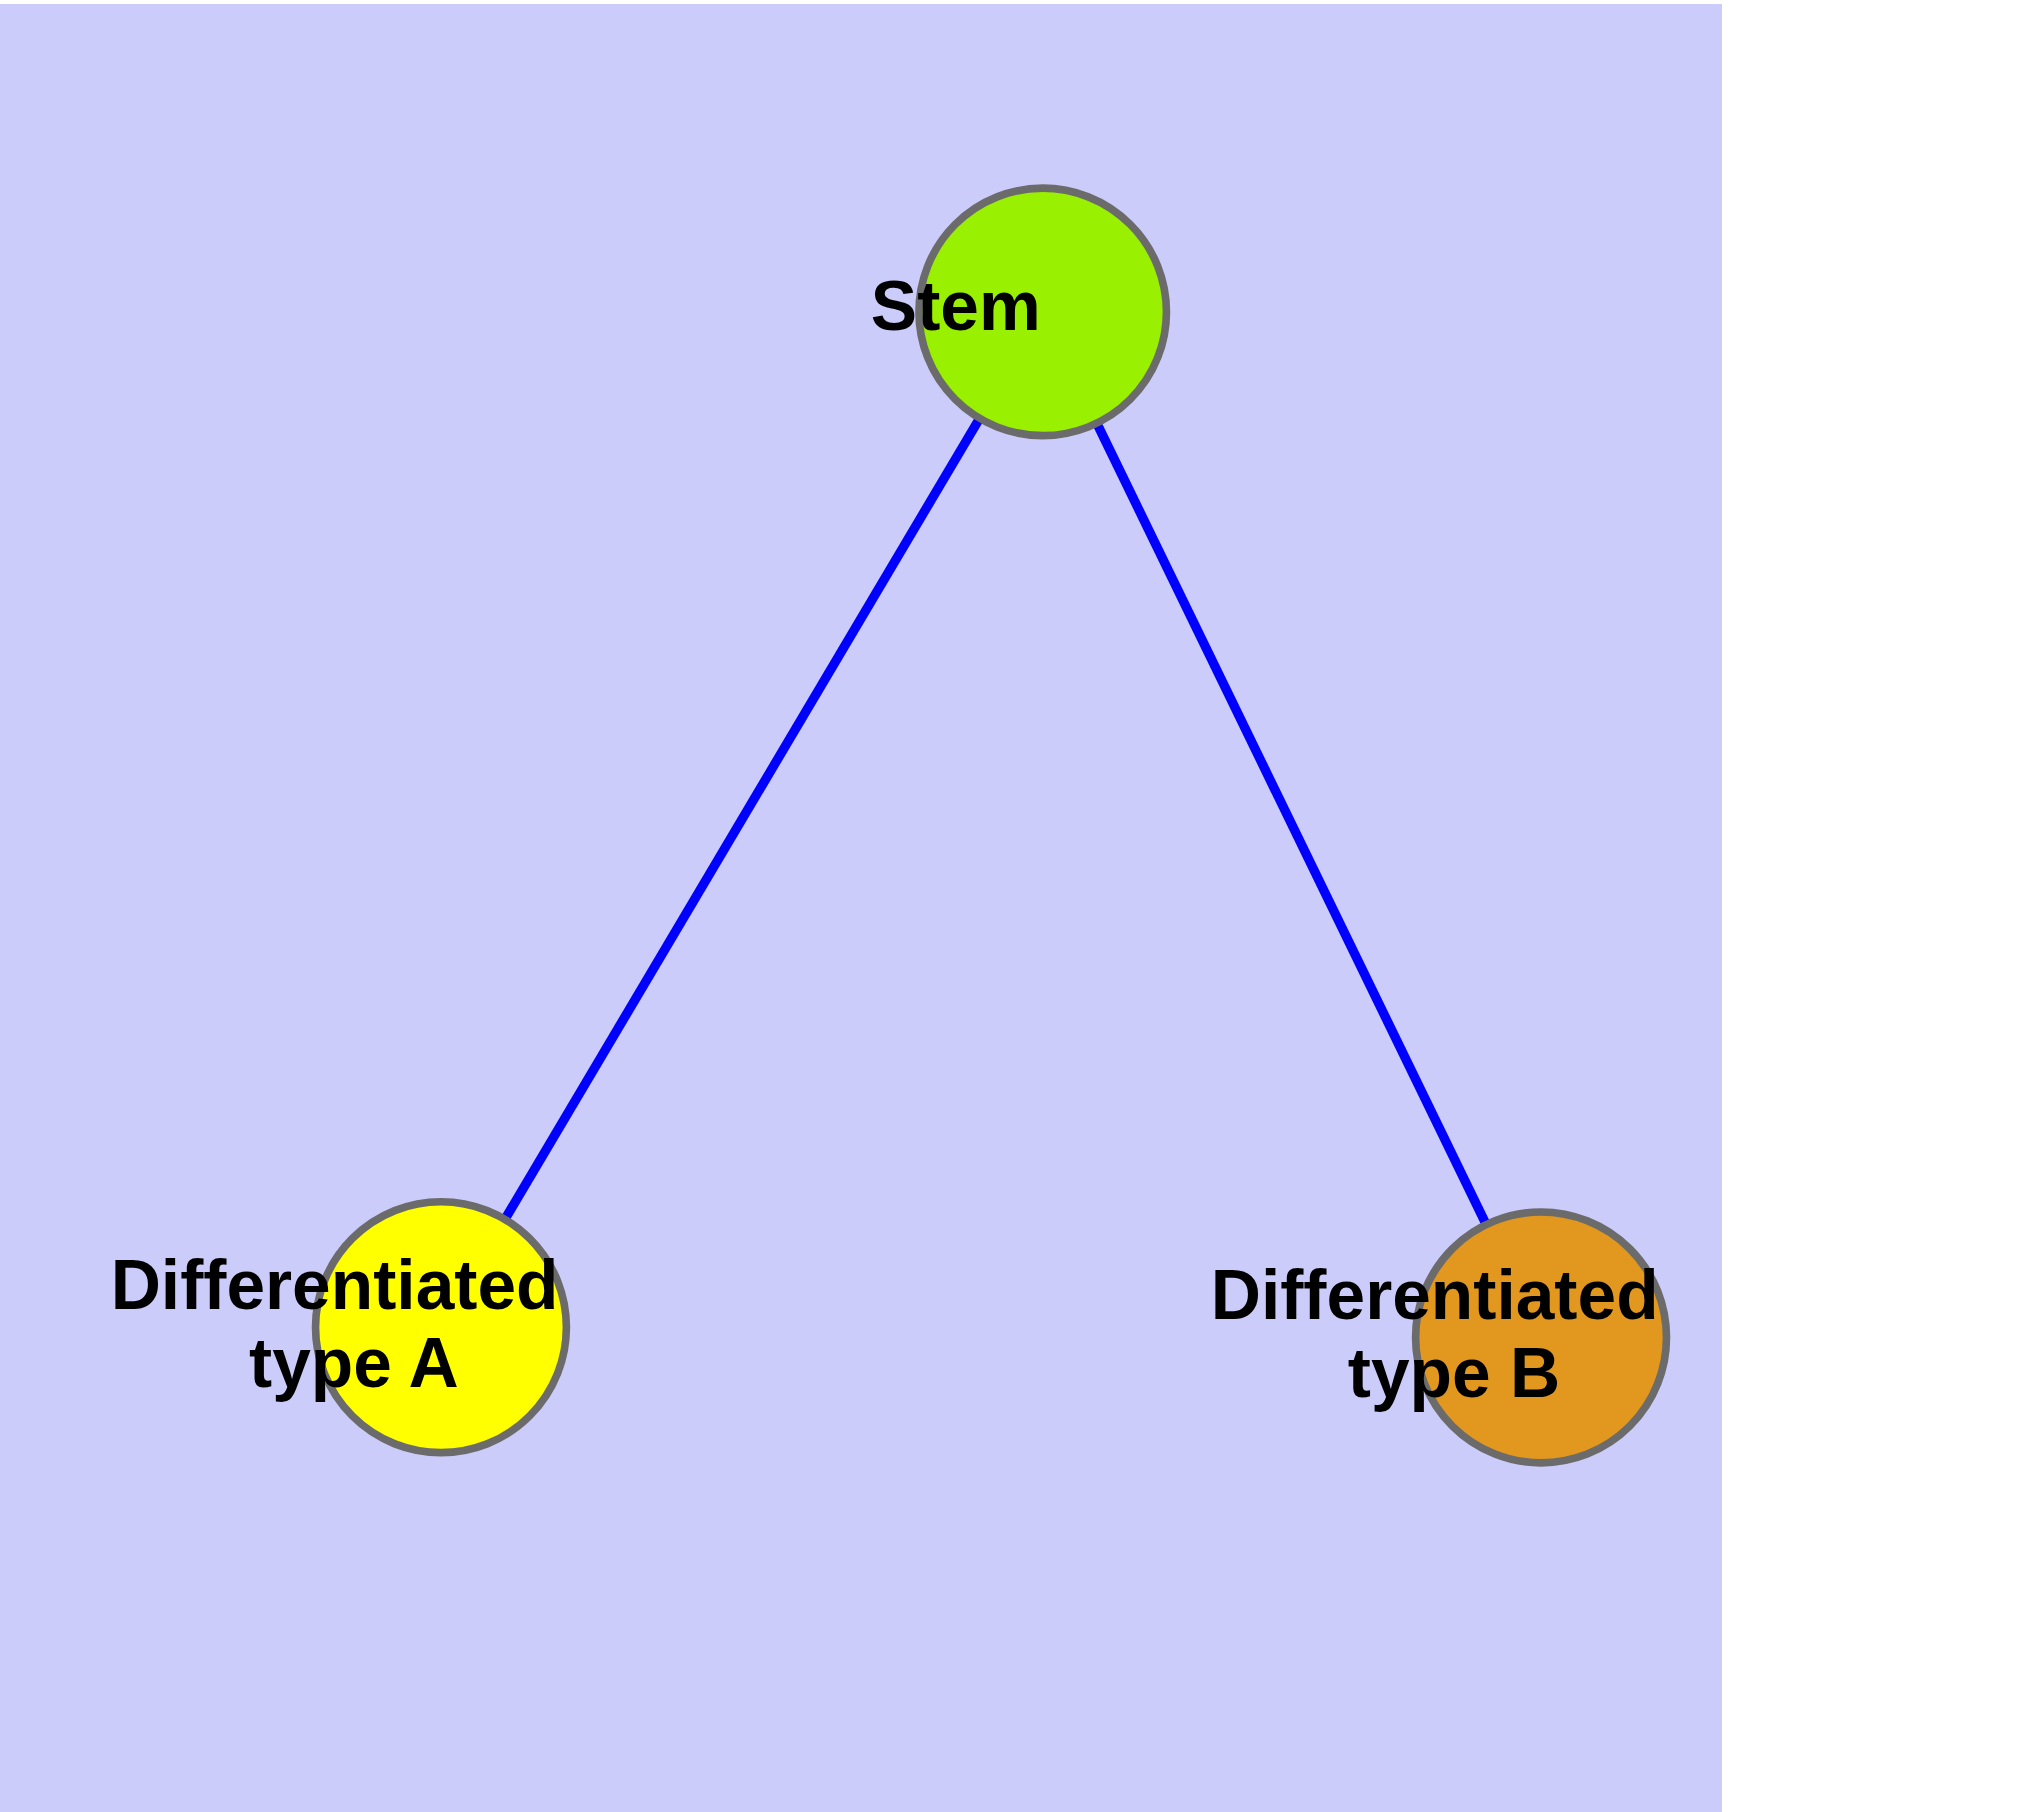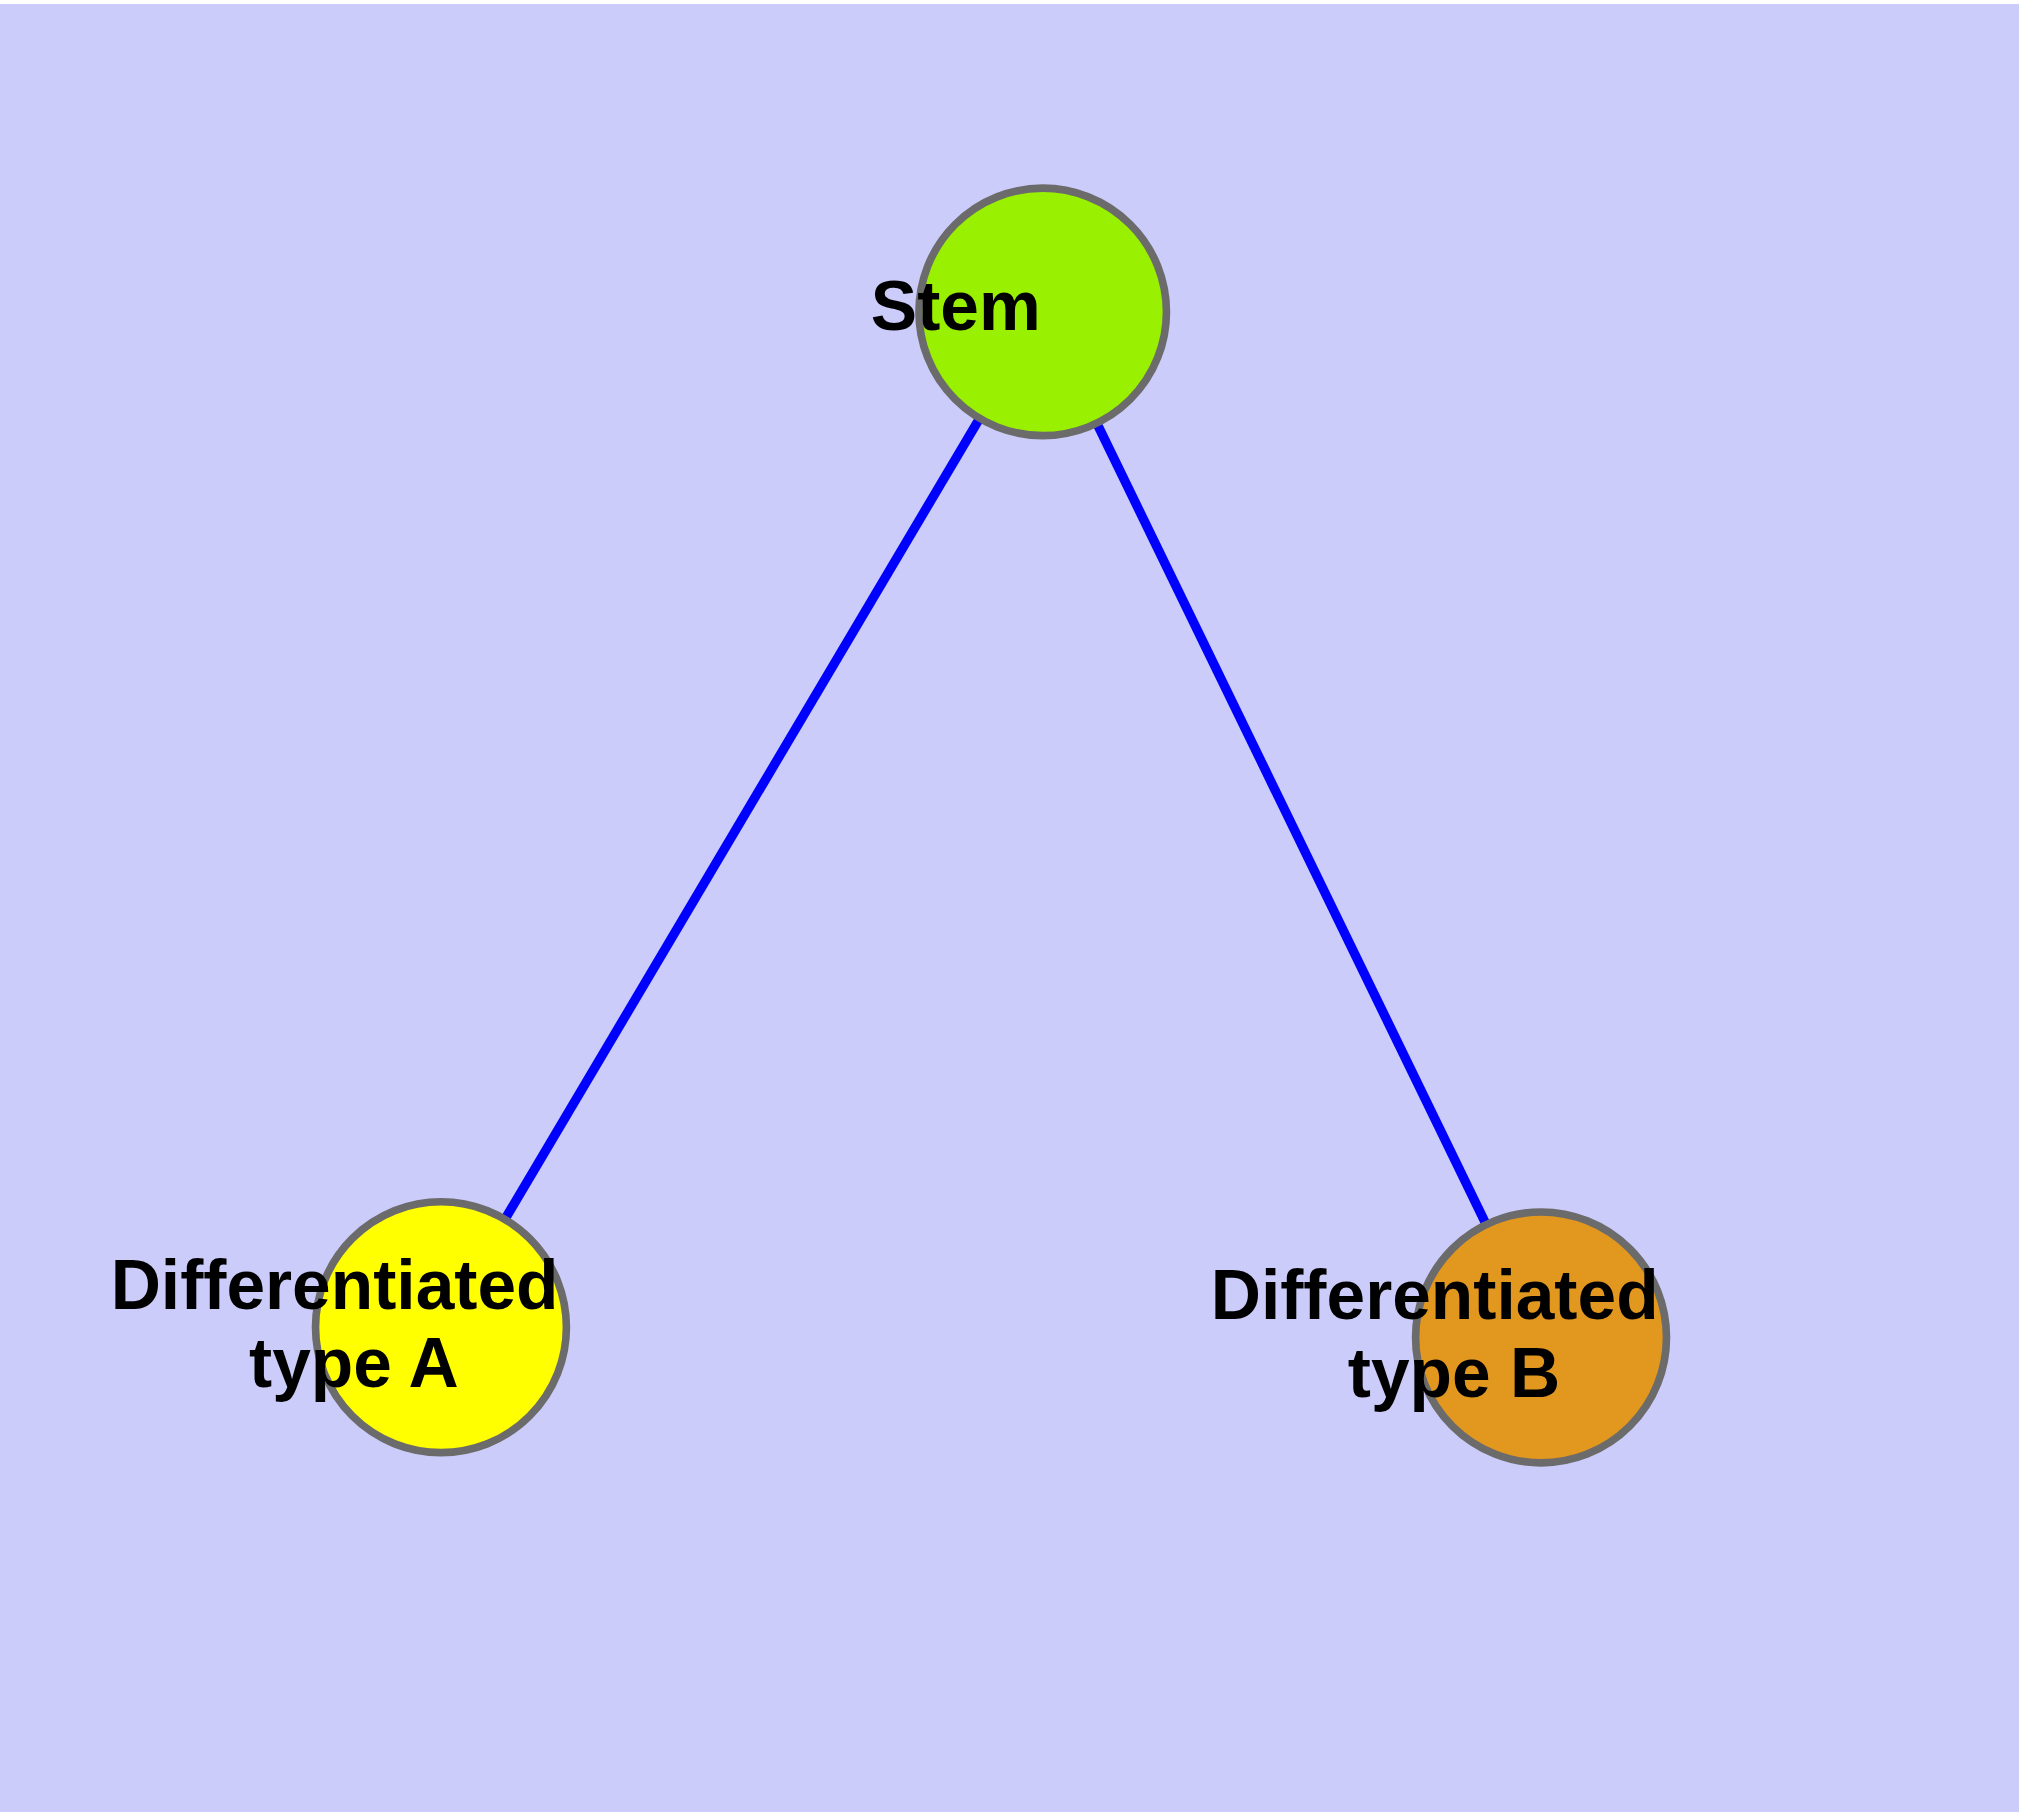--- a/index.html
+++ b/index.html
@@ -47,21 +47,21 @@
     font-size: 82px;
     fill: #000000;
     text-anchor: middle;
     dominant-baseline: middle;
     white-space: pre;
   }
 </style>
 </head>
 <body>
 
-<div id="stage" style="width: 2019px; height: 1812px; background: rgb(255, 255, 255);">
+<div id="stage" style="width: 1722px; height: 1812px; background: rgb(255, 255, 255);">
 
   <div id="canvas-bg" style="background: rgb(204, 204, 250); width: 2021px;"></div>
 
   <svg id="graph-svg" viewBox="0 0 2384 2138" xmlns="http://www.w3.org/2000/svg">
 
     <g>
       <line class="edge-line" x1="1230" y1="368" x2="520" y2="1566" stroke="#0000ff" stroke-width="11"></line>
       <line class="edge-line" x1="1230" y1="368" x2="1818" y2="1578" stroke="#0000ff" stroke-width="11"></line>
     </g>
 

